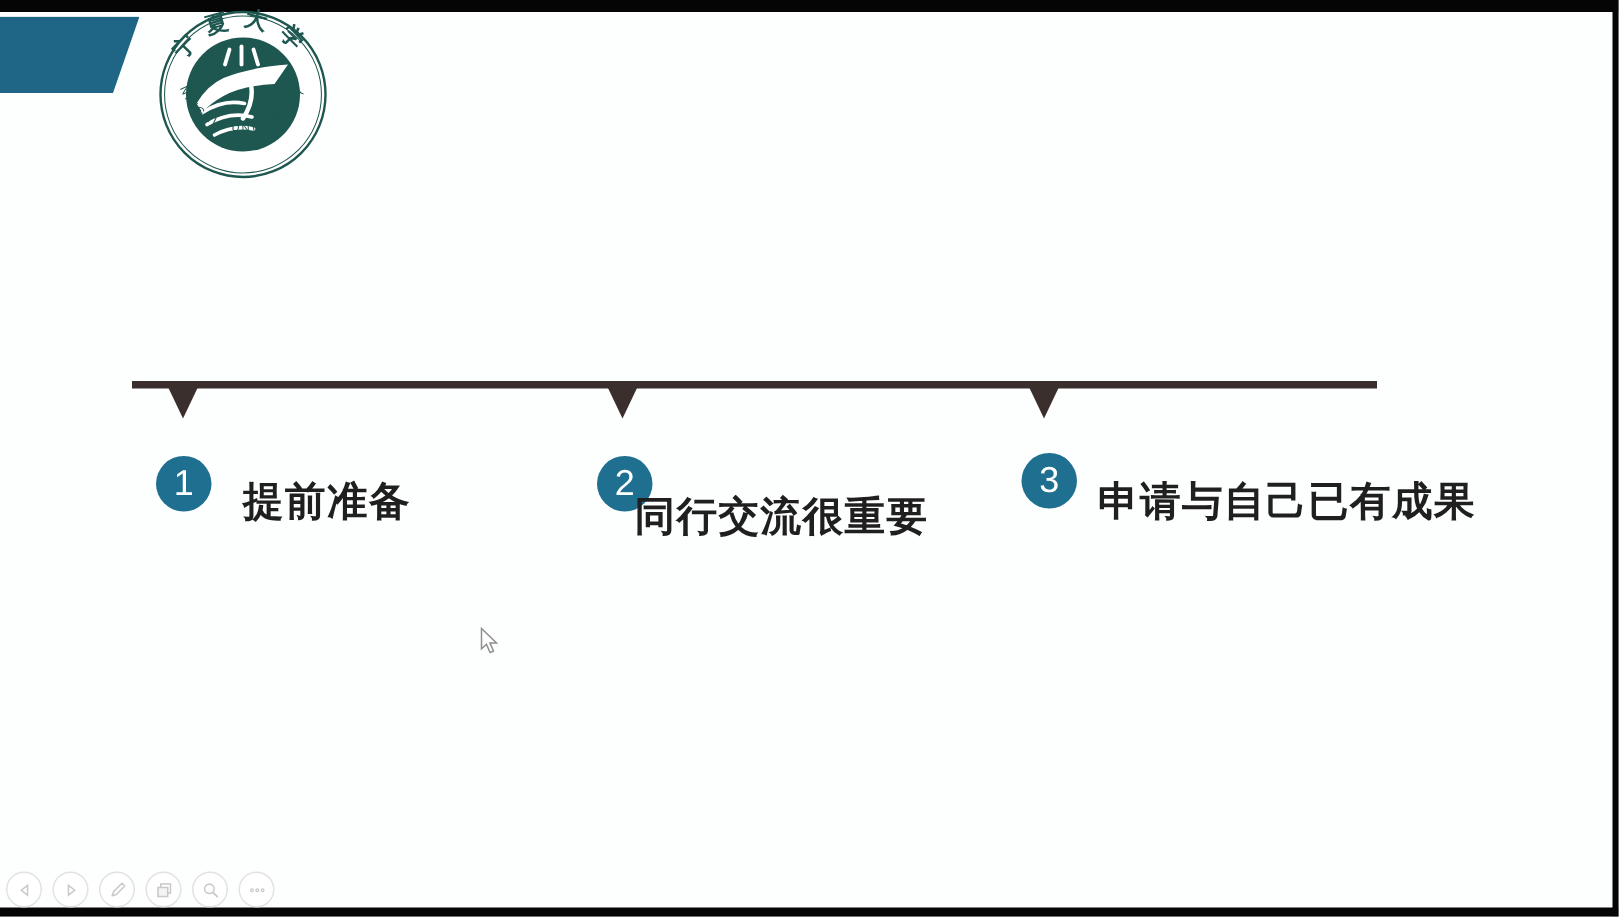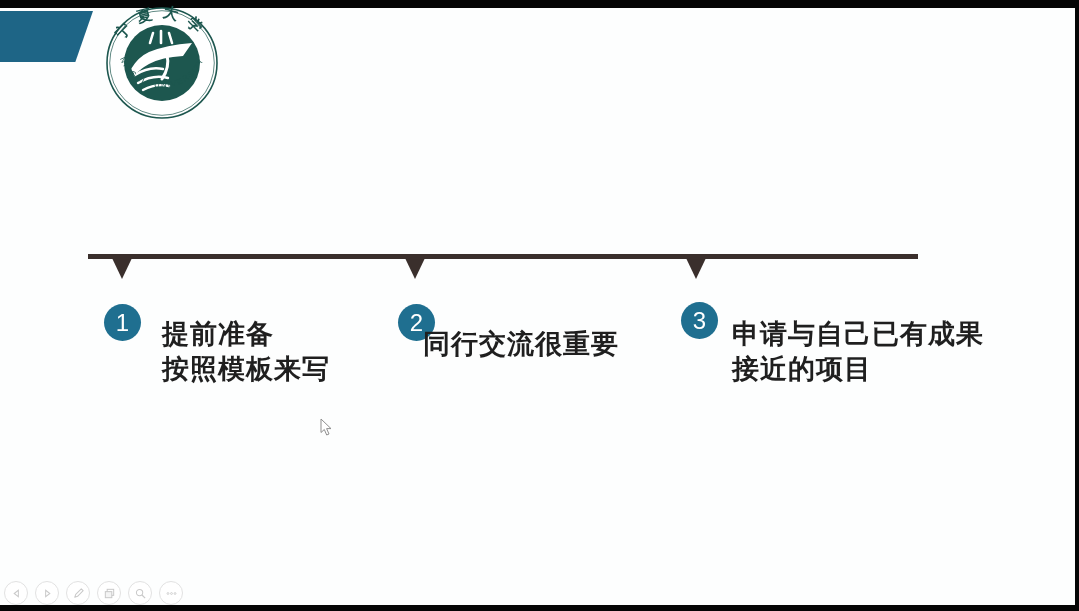--- a/index.html
+++ b/index.html
@@ -104,30 +104,28 @@
     <div class="tri tri1"></div>
     <div class="tri tri2"></div>
     <div class="tri tri3"></div>
 
     <div class="num num1">1</div>
     <div class="num num2">2</div>
     <div class="num num3">3</div>
 
     <div class="ptext pt1">
       <div>提前准备</div>
-      <div>按照模板来写</div>
     </div>
 
     <div class="ptext pt2">
       <div>同行交流很重要</div>
     </div>
 
     <div class="ptext pt3">
       <div>申请与自己已有成果</div>
-      <div>接近的项目</div>
     </div>
 
     <svg class="cursor" viewBox="0 0 13 19">
       <path d="M1 1 L1 14.5 L4.3 11.5 L6.7 17 L9 16 L6.6 10.6 L11 10.6 Z" fill="#ffffff" stroke="#8f8f8f" stroke-width="1"></path>
     </svg>
   </div>
 
   <div class="toolbar">
     <div class="tbtn">
       <svg width="13" height="13" viewBox="0 0 14 14">

